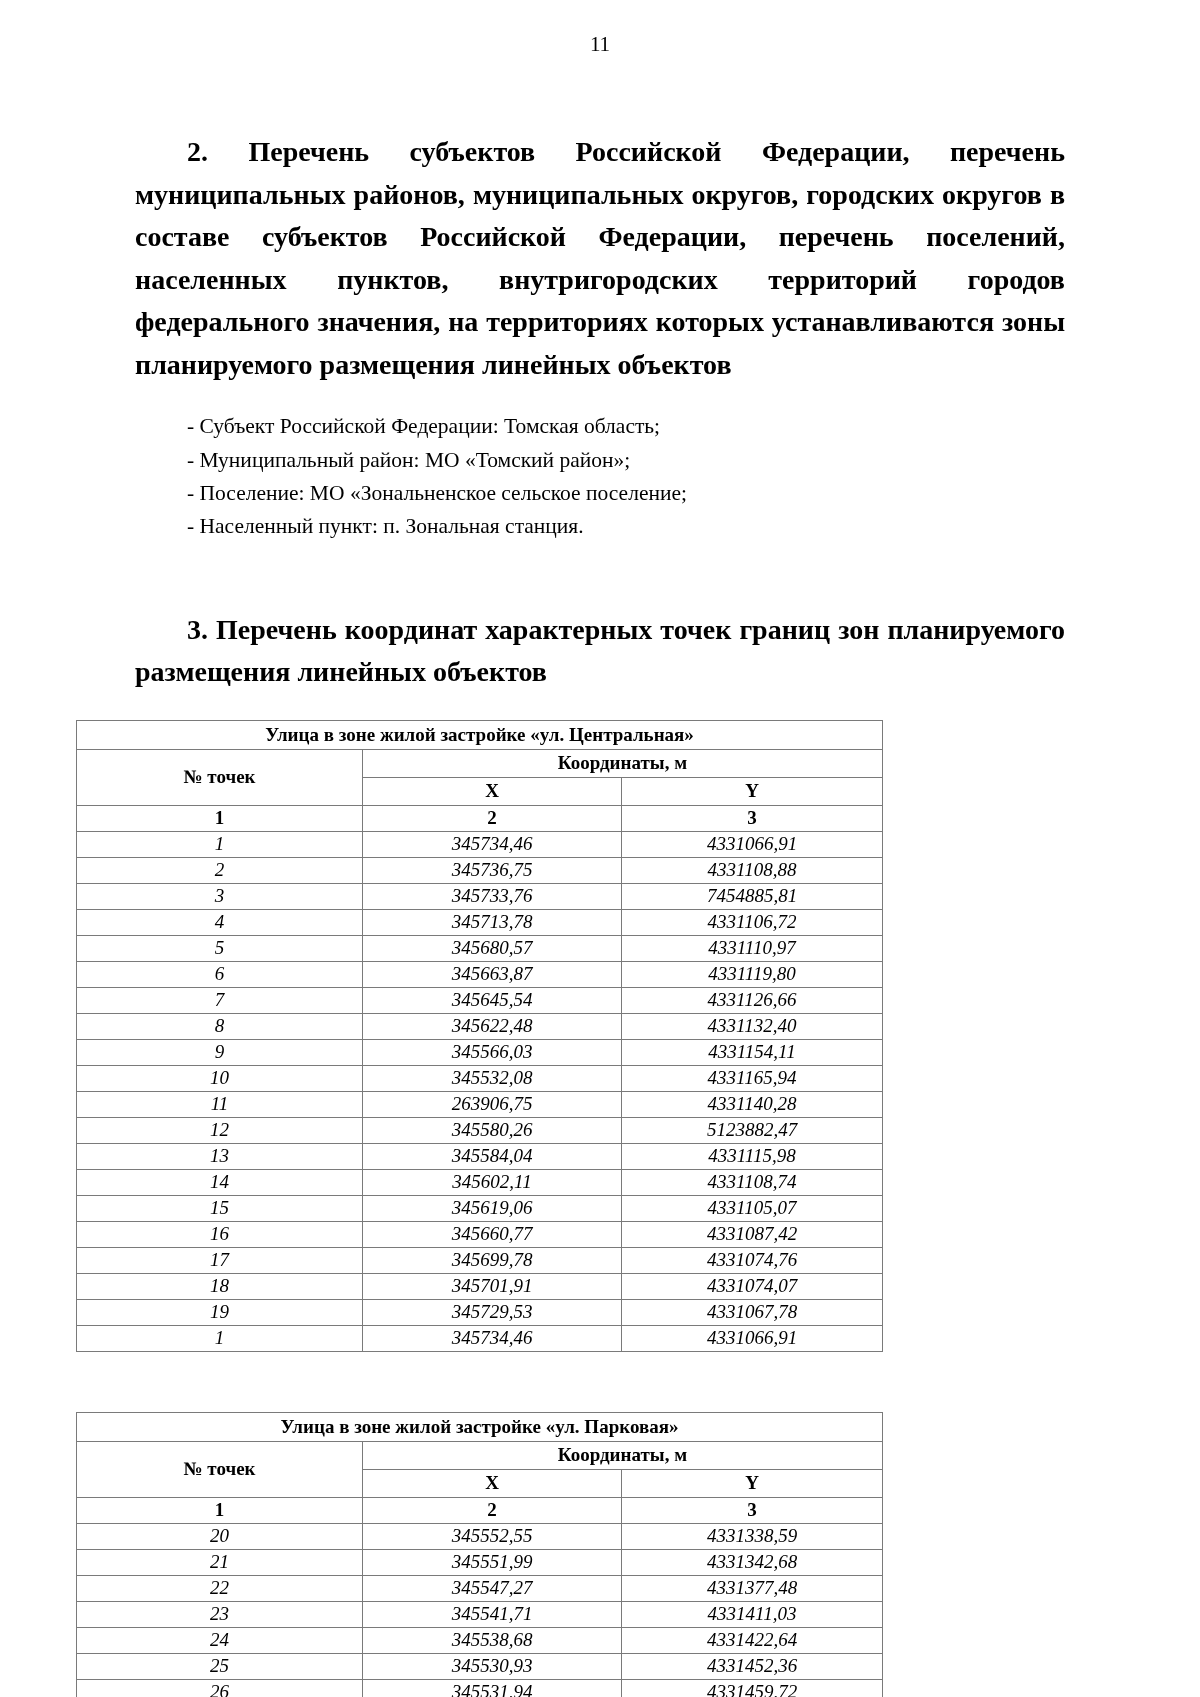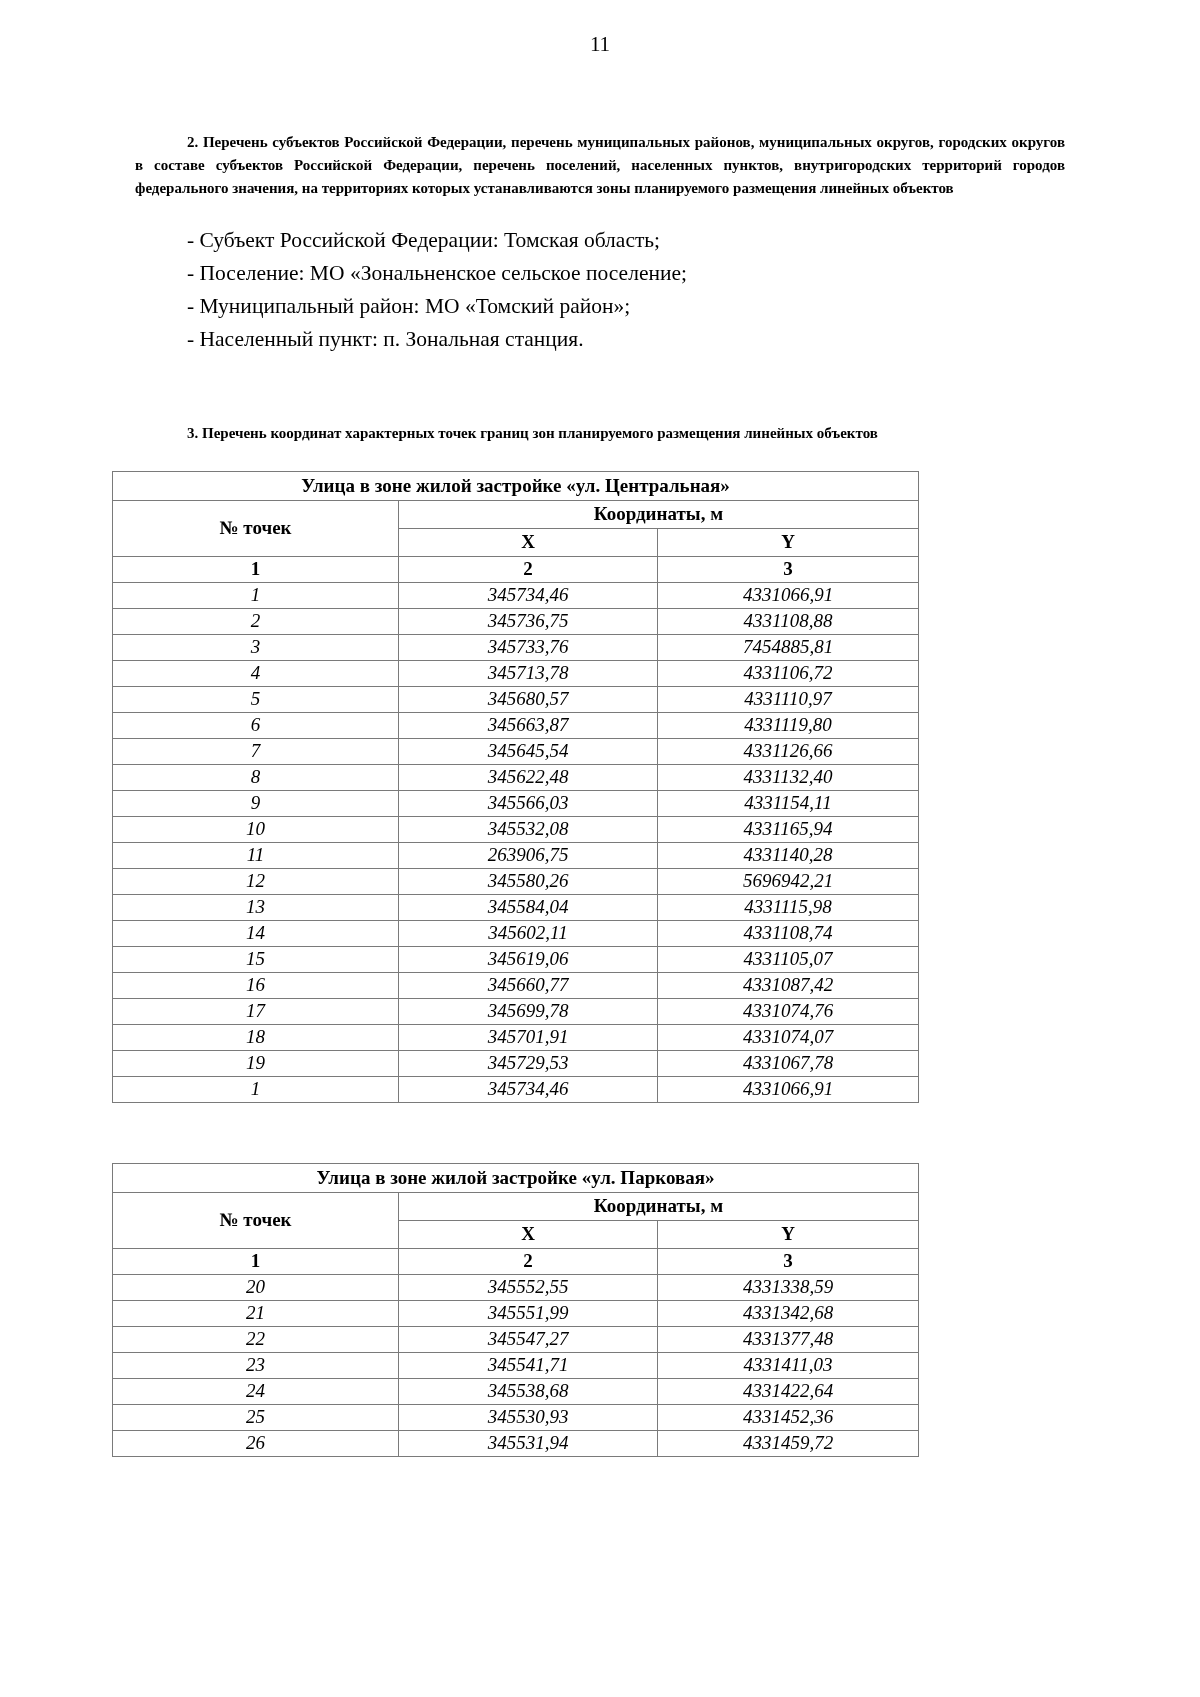--- a/index.html
+++ b/index.html
@@ -31,21 +31,21 @@
   }
   .content {
     margin-left: 135px;
     margin-right: 135px;
   }
   p {
     margin: 0;
   }
   .heading {
     font-weight: bold;
-    font-size: 15px;
+    font-size: 28px;
     line-height: 1.52;
     text-align: justify;
     text-indent: 52px;
     margin-top: 0;
   }
   .heading-2 { margin-top: 74px; }
   .heading-3 { margin-top: 66px; }
   .body-par {
     font-size: 21.5px;
     line-height: 1.52;
@@ -58,21 +58,21 @@
   .list-item {
     font-size: 21.5px;
     line-height: 1.54;
     text-indent: 52px;
     text-align: left;
     white-space: nowrap;
   }
   table.coords {
     border-collapse: collapse;
     width: 806px;
-    margin-left: 112px;
+    margin-left: 76px;
     margin-top: 26px;
     table-layout: fixed;
     border-radius: 32px;
   }
   table.coords td {
     border: 1px solid #7a7a7a;
     padding: 1px 2px;
     text-align: center;
     vertical-align: middle;
     font-size: 18.5px;
@@ -110,22 +110,22 @@
 
   <div class="page-number">11</div>
 
   <div class="content">
 
     <p class="heading heading-2">2. Перечень субъектов Российской Федерации, перечень муниципальных районов, муниципальных округов, городских округов в составе субъектов Российской Федерации, перечень поселений, населенных пунктов, внутригородских территорий городов федерального значения, на территориях которых устанавливаются зоны планируемого размещения линейных объектов</p>
 
 
     <div class="list-block">
       <p class="list-item">- Субъект Российской Федерации: Томская область;</p>
+      <p class="list-item">- Муниципальный район: МО «Томский район»;</p>
       <p class="list-item">- Поселение: МО «Зональненское сельское поселение;</p>
-      <p class="list-item">- Муниципальный район: МО «Томский район»;</p>
       <p class="list-item">- Населенный пункт: п. Зональная станция.</p>
     </div>
 
     <p class="heading heading-3">3. Перечень координат характерных точек границ зон планируемого размещения линейных объектов</p>
 
   </div>
 
   <table class="coords">
     <colgroup>
       <col class="col-n">
@@ -200,21 +200,21 @@
           <td class="data">4331165,94</td>
         </tr>
       <tr>
           <td class="data">11</td>
           <td class="data">263906,75</td>
           <td class="data">4331140,28</td>
         </tr>
       <tr>
           <td class="data">12</td>
           <td class="data">345580,26</td>
-          <td class="data">5696942,21</td>
+          <td class="data">5123882,47</td>
         </tr>
       <tr>
           <td class="data">13</td>
           <td class="data">345584,04</td>
           <td class="data">4331115,98</td>
         </tr>
       <tr>
           <td class="data">14</td>
           <td class="data">345602,11</td>
           <td class="data">4331108,74</td>

